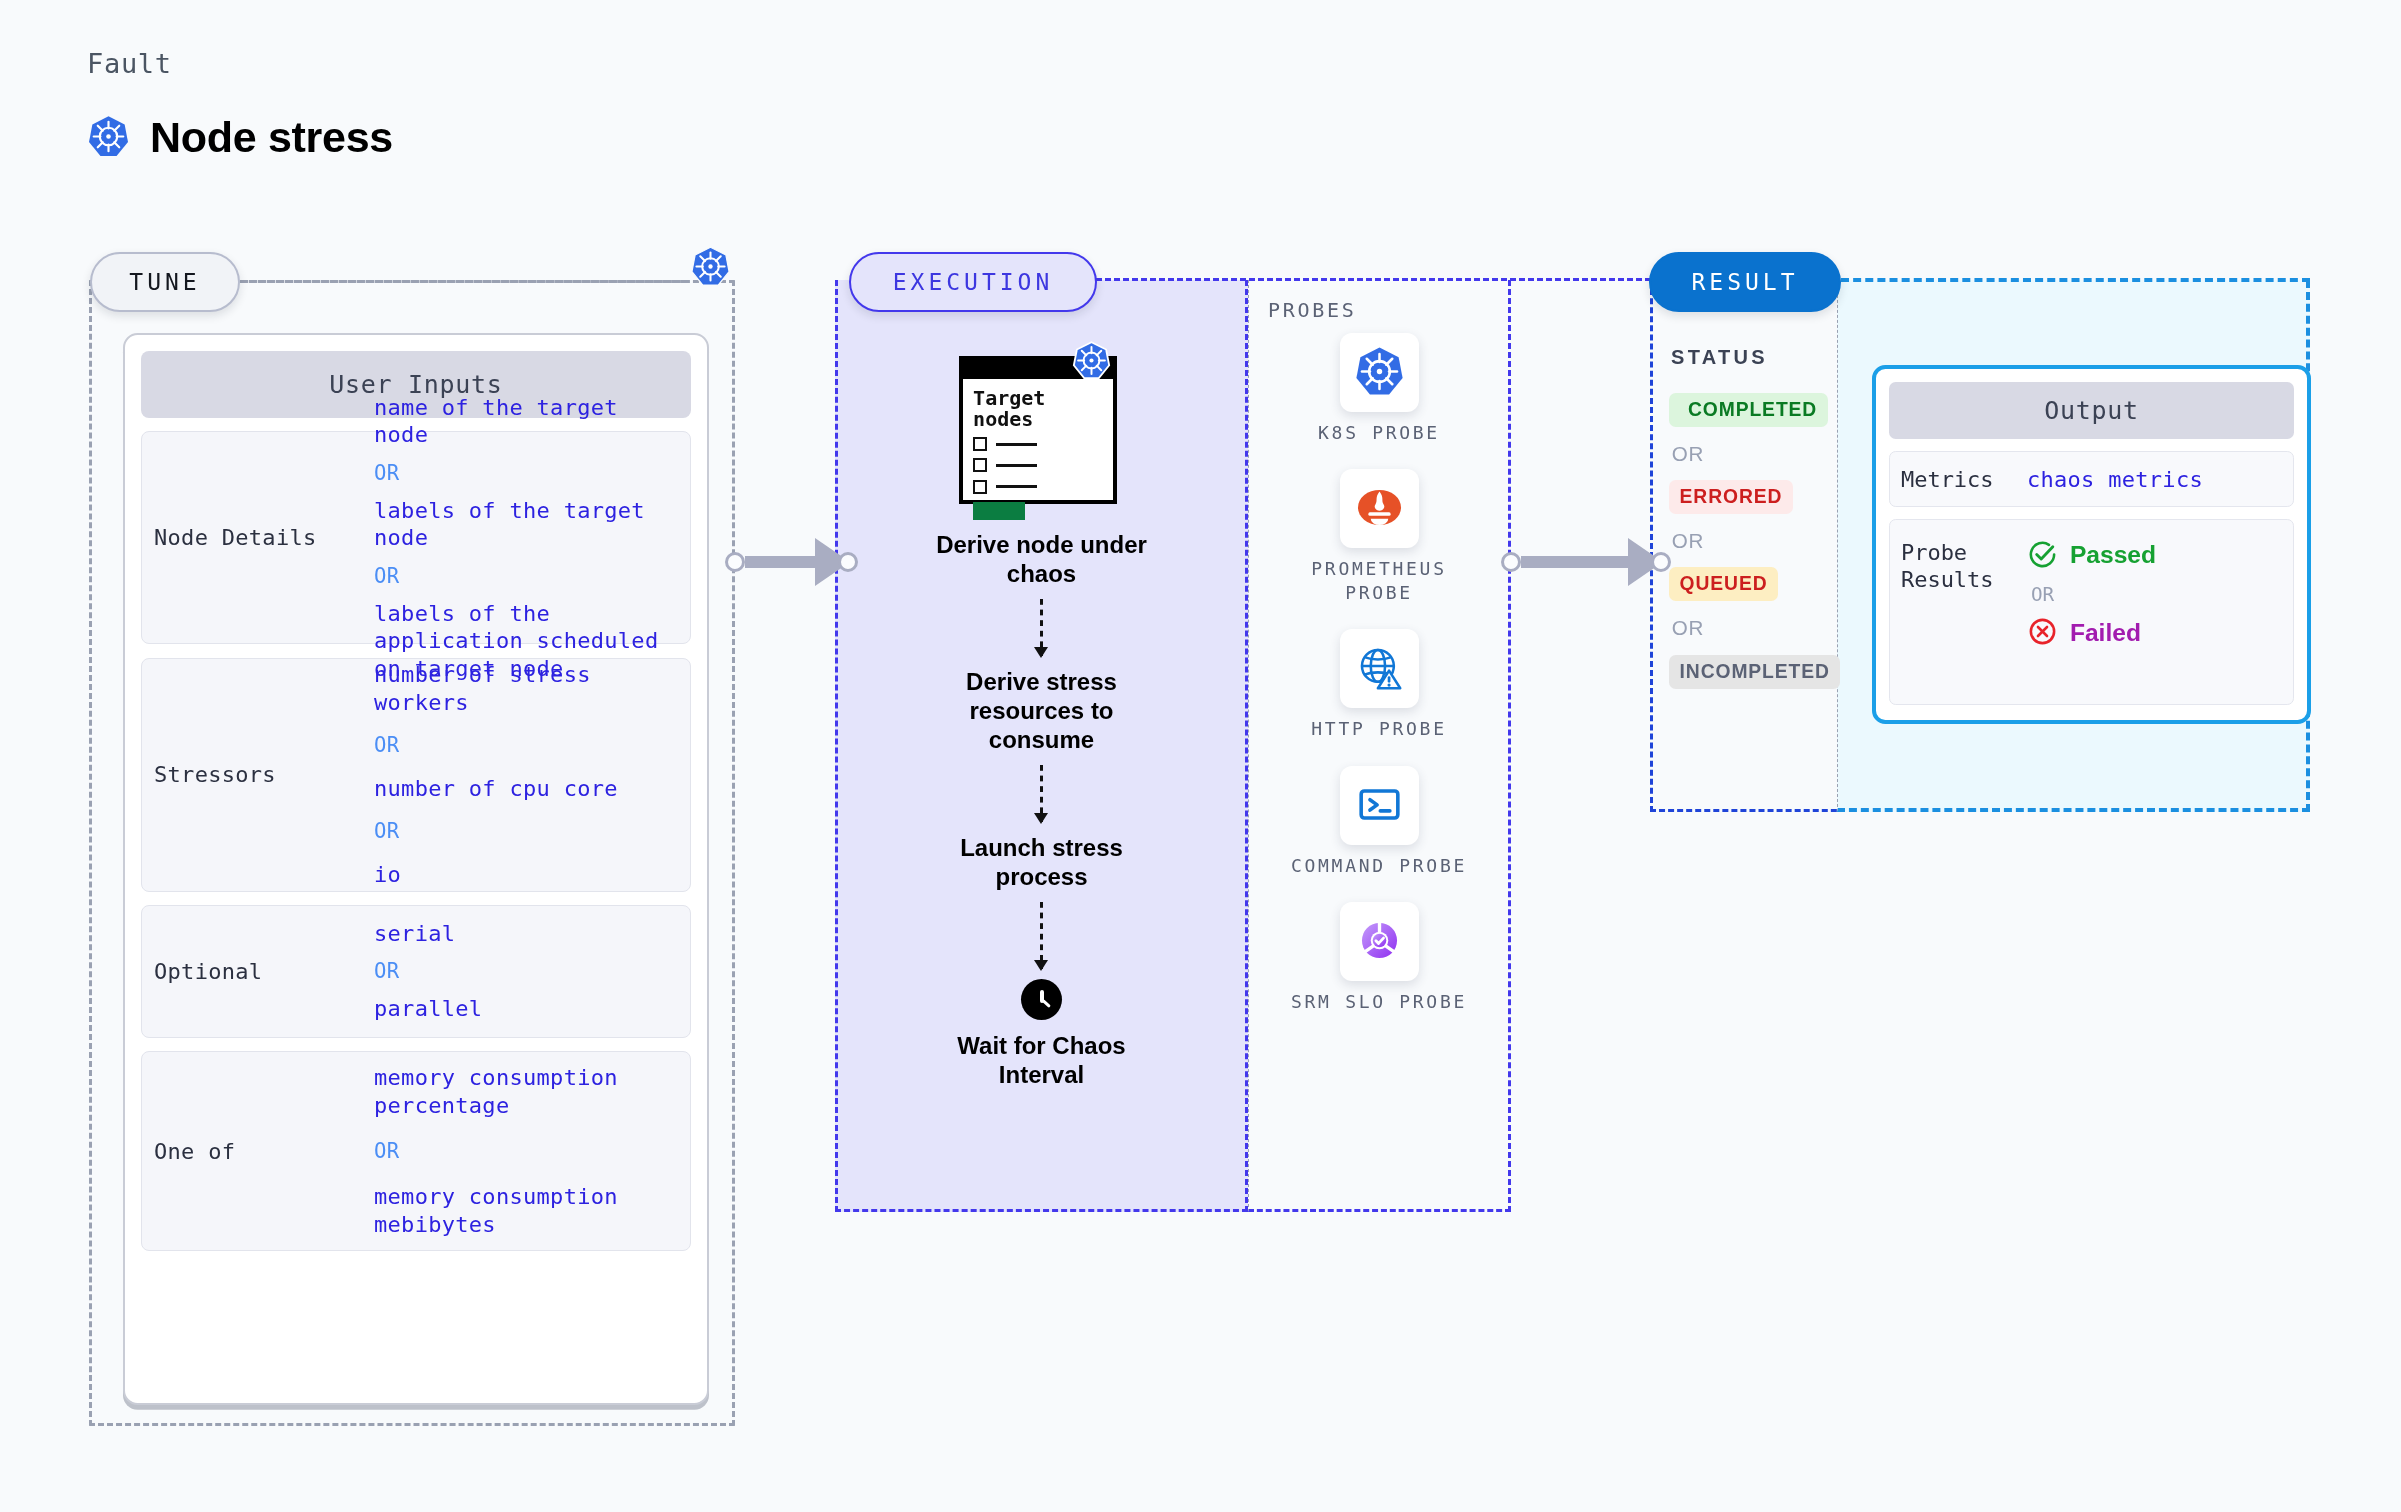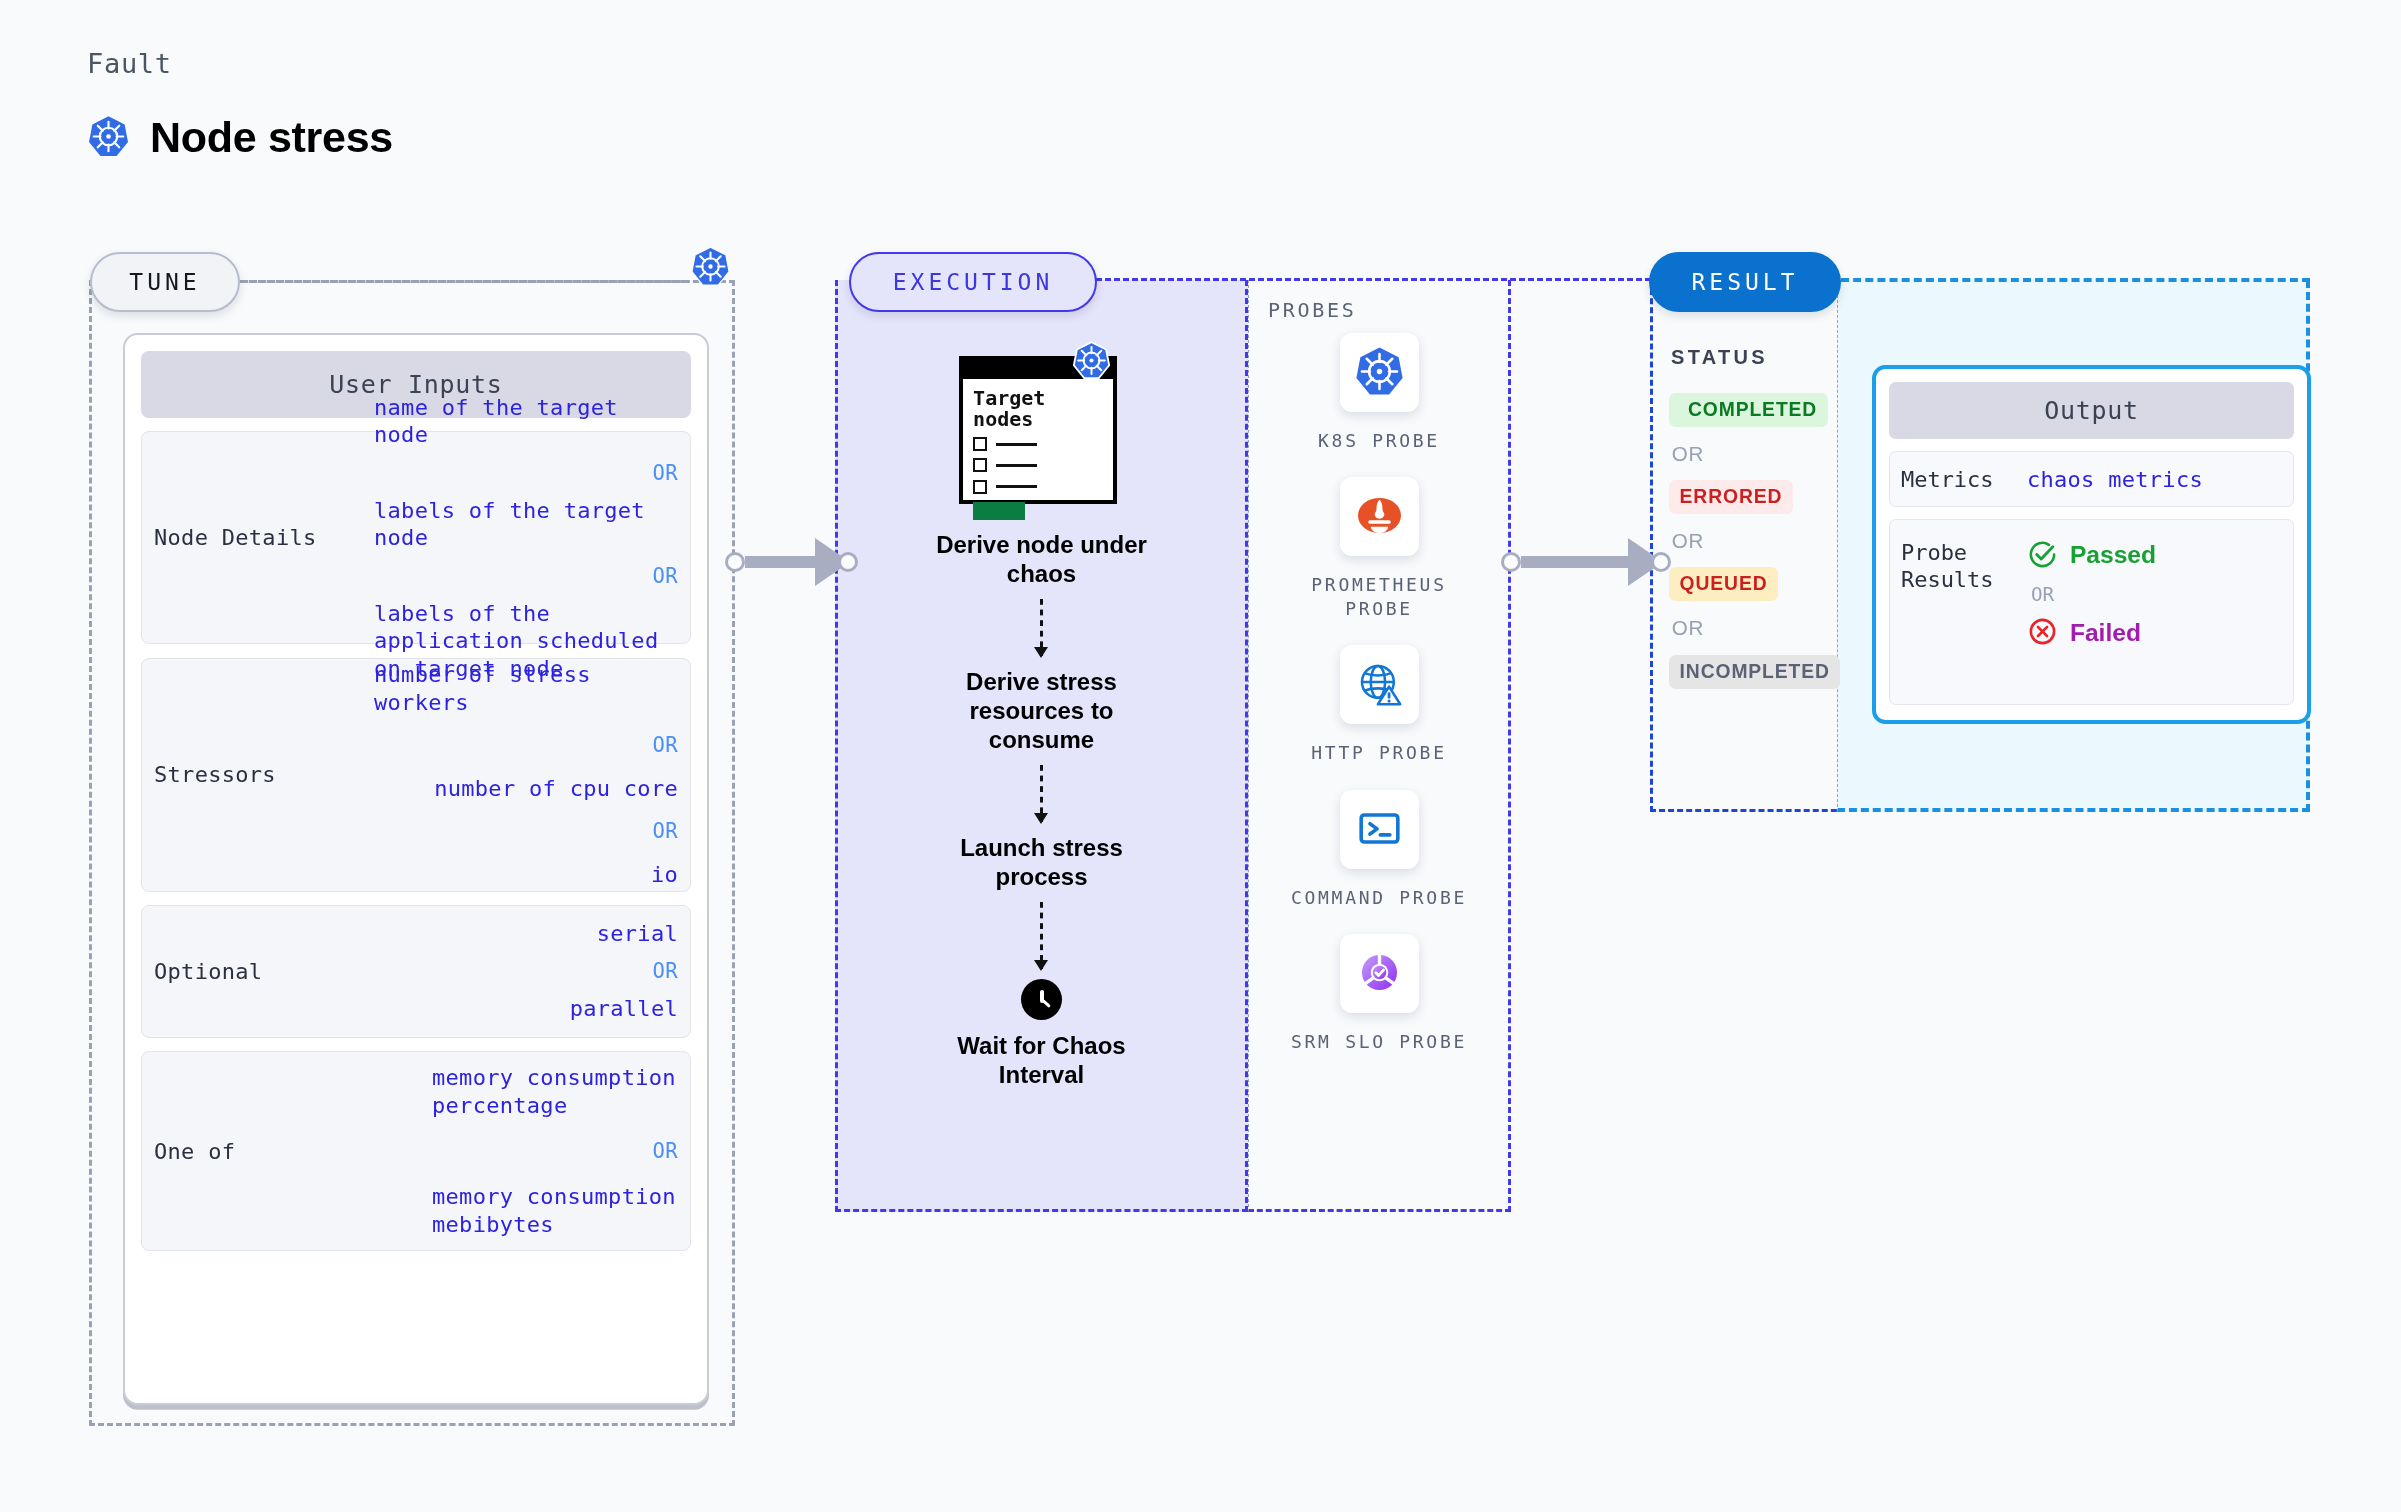--- a/index.html
+++ b/index.html
@@ -109,21 +109,21 @@
   .ui-row {
     margin-top: 13.3px;
     background: #f5f6fa; border: 1.3px solid #e2e4ec; border-radius: 8px;
     display: flex; align-items: center;
     padding: 17.3px 12px;
   }
   .ui-row-label {
     width: 220px; flex: none;
     font-size: 22px; color: #2b3040; letter-spacing: 0.3px;
   }
-  .ui-row-vals { flex: 1; display: flex; flex-direction: column; gap: 12px; align-items: flex-end; }
+  .ui-row-vals { flex: 1; display: flex; flex-direction: column; gap: 12px; }
   .ui-val { font-size: 22px; color: #2d22e0; line-height: 1.25; letter-spacing: 0.3px; }
   .ui-or  { font-size: 20.6px; color: #4b8ef5; letter-spacing: 0.3px; }
 
   
   #exec-flow {
     position: absolute; left: 840px; top: 319px; width: 403px;
     display: flex; flex-direction: column; align-items: center;
   }
   #target-card-wrap { position: relative; width: 166px; height: 154px; margin-top: 37px; }
   #target-card {
@@ -172,21 +172,21 @@
     position: absolute; left: 1251px; top: 333px; width: 256px;
     display: flex; flex-direction: column; align-items: center; gap: 25px;
   }
   .probe-item { display: flex; flex-direction: column; align-items: center; width: 200px; }
   .probe-tile {
     width: 79px; height: 79px; background: #fff; border-radius: 12px;
     box-shadow: 0 4px 10.6px rgba(40,50,80,.14);
     display: flex; align-items: center; justify-content: center;
   }
   .probe-label {
-    margin-top: 17px; font-size: 18px; color: #5b6275;
+    margin-top: 9px; font-size: 18px; color: #5b6275;
     letter-spacing: 2.7px; text-align: center; line-height: 1.3;
   }
 
   
   #status-label {
     position: absolute; left: 1671px; top: 346px;
     font-size: 20px; color: #3b4254; letter-spacing: 3.3px; font-weight: 700;
   }
   #status-list {
     position: absolute; left: 1669px; top: 393px; width: 193px;

